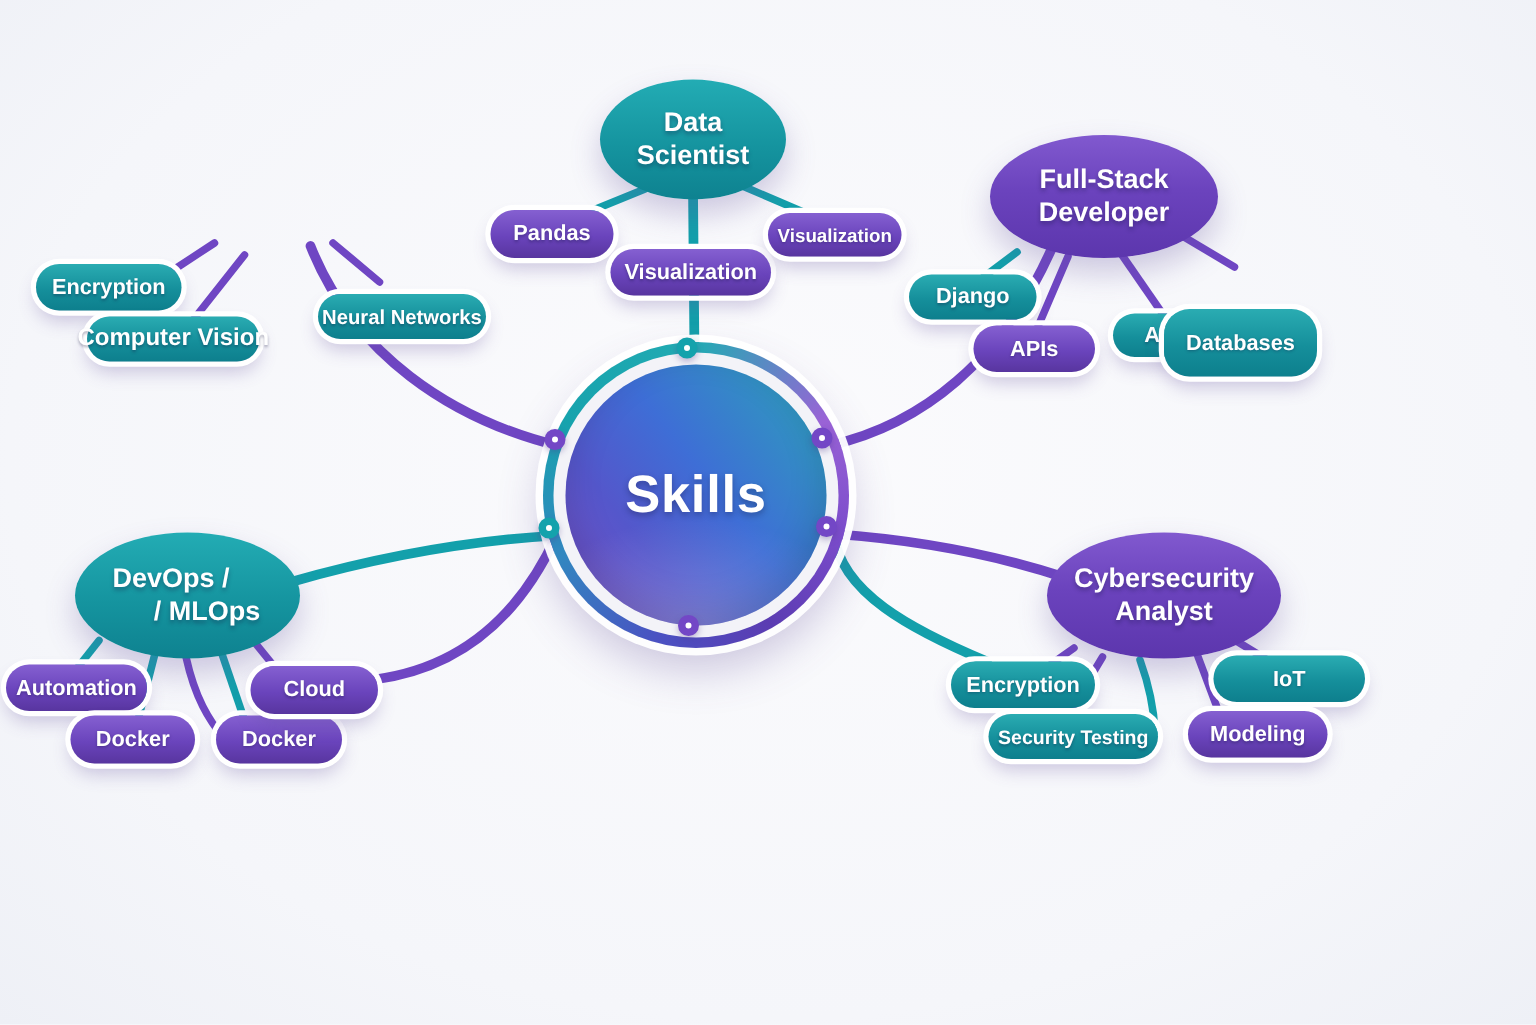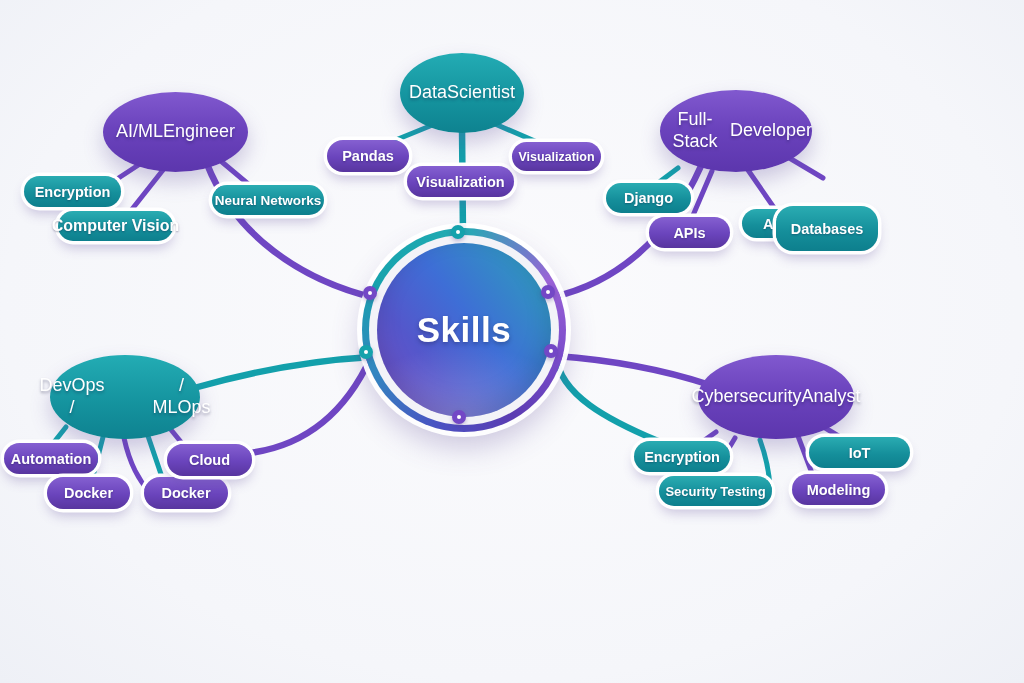--- a/index.html
+++ b/index.html
@@ -54,22 +54,22 @@
     position:absolute; width:14px; height:14px; border-radius:50%;
     background:#fff; z-index:4;
     box-shadow:0 2px 4px rgba(80,60,140,.35);
   }
   .dot-p { border:5px solid #7347c6; }
   .dot-t { border:5px solid #14a2ac; }
 
   
   .ellipse {
     position:absolute; z-index:2; border-radius:50%;
-    display:flex; flex-direction:row; align-items:center; justify-content:center;
-    color:#fff; font-weight:normal; text-align:center;
+    display:flex; flex-direction:column; align-items:center; justify-content:center;
+    color:#fff; font-weight:bold; text-align:center;
     text-shadow:0 2px 3px rgba(20,20,60,.35);
     box-shadow:0 10px 20px rgba(95,75,155,.28);
   }
   .ellipse .l1, .ellipse .l2 { font-size:18px; line-height:1.2; }
   .ellipse.purple { background:linear-gradient(180deg,#8159cf 0%, #6b43bd 45%, #5c36ad 100%); }
   .ellipse.teal   { background:linear-gradient(180deg,#23acb4 0%, #15949f 55%, #0e8290 100%); }
   .devops .l1 { margin-right:22px; }
   .devops .l2 { margin-left:26px;text-align:center; }
 
   
@@ -130,24 +130,20 @@
     </div>
   </div>
 
   <div class="hub-dot dot-t" style="left:451px; top:225px;"></div>
   <div class="hub-dot dot-p" style="left:363px; top:286px;"></div>
   <div class="hub-dot dot-t" style="left:359px; top:345px;"></div>
   <div class="hub-dot dot-p" style="left:541px; top:285px;"></div>
   <div class="hub-dot dot-p" style="left:544px; top:344px;"></div>
   <div class="hub-dot dot-p" style="left:452px; top:410px;"></div>
 
-  <div class="ellipse purple" style="left:103px; top:92px; width:145px; height:80px;">
-    <div class="l1">AI/ML</div>
-    <div class="l2">Engineer</div>
-  </div>
 
   <div class="ellipse teal" style="left:400px; top:53px; width:124px; height:80px;">
     <div class="l1">Data</div>
     <div class="l2">Scientist</div>
   </div>
 
   <div class="ellipse purple" style="left:660px; top:90px; width:152px; height:82px;">
     <div class="l1">Full-Stack</div>
     <div class="l2">Developer</div>
   </div>
@@ -157,21 +153,21 @@
     <div class="l2">/ MLOps</div>
   </div>
 
   <div class="ellipse purple" style="left:698px; top:355px; width:156px; height:84px;">
     <div class="l1">Cybersecurity</div>
     <div class="l2">Analyst</div>
   </div>
 
   <div class="pill teal" style="left:24px; top:176px; width:97px; height:31px;">Encryption</div>
   <div class="pill teal" style="left:58px; top:211px; width:115px; height:30px; font-size:16px;">Computer Vision</div>
-  <div class="pill teal" style="left:212px; top:185px; width:112px; height:30px; font-size:13.5px;">Neural Networks</div>
+  <div class="pill teal" style="left:212px; top:196px; width:112px; height:30px; font-size:13.5px;">Neural Networks</div>
 
   <div class="pill purple" style="left:327px; top:140px; width:82px; height:32px;text-align:center;">Pandas</div>
   <div class="pill purple" style="left:407px; top:166px; width:107px; height:31px;">Visualization</div>
   <div class="pill purple" style="left:512px; top:142px; width:89px; height:29px; font-size:12.5px;">Visualization</div>
 
   <div class="pill teal" style="left:606px; top:183px; width:85px; height:30px;">Django</div>
   <div class="pill purple" style="left:649px; top:217px; width:81px; height:31px;">APIs</div>
   <div class="pill teal" style="left:742px; top:209px; width:74px; height:29px;">APIs</div>
   <div class="pill teal" style="left:776px; top:174px; width:102px; height:45px;margin-top:32px;">Databases</div>
 

